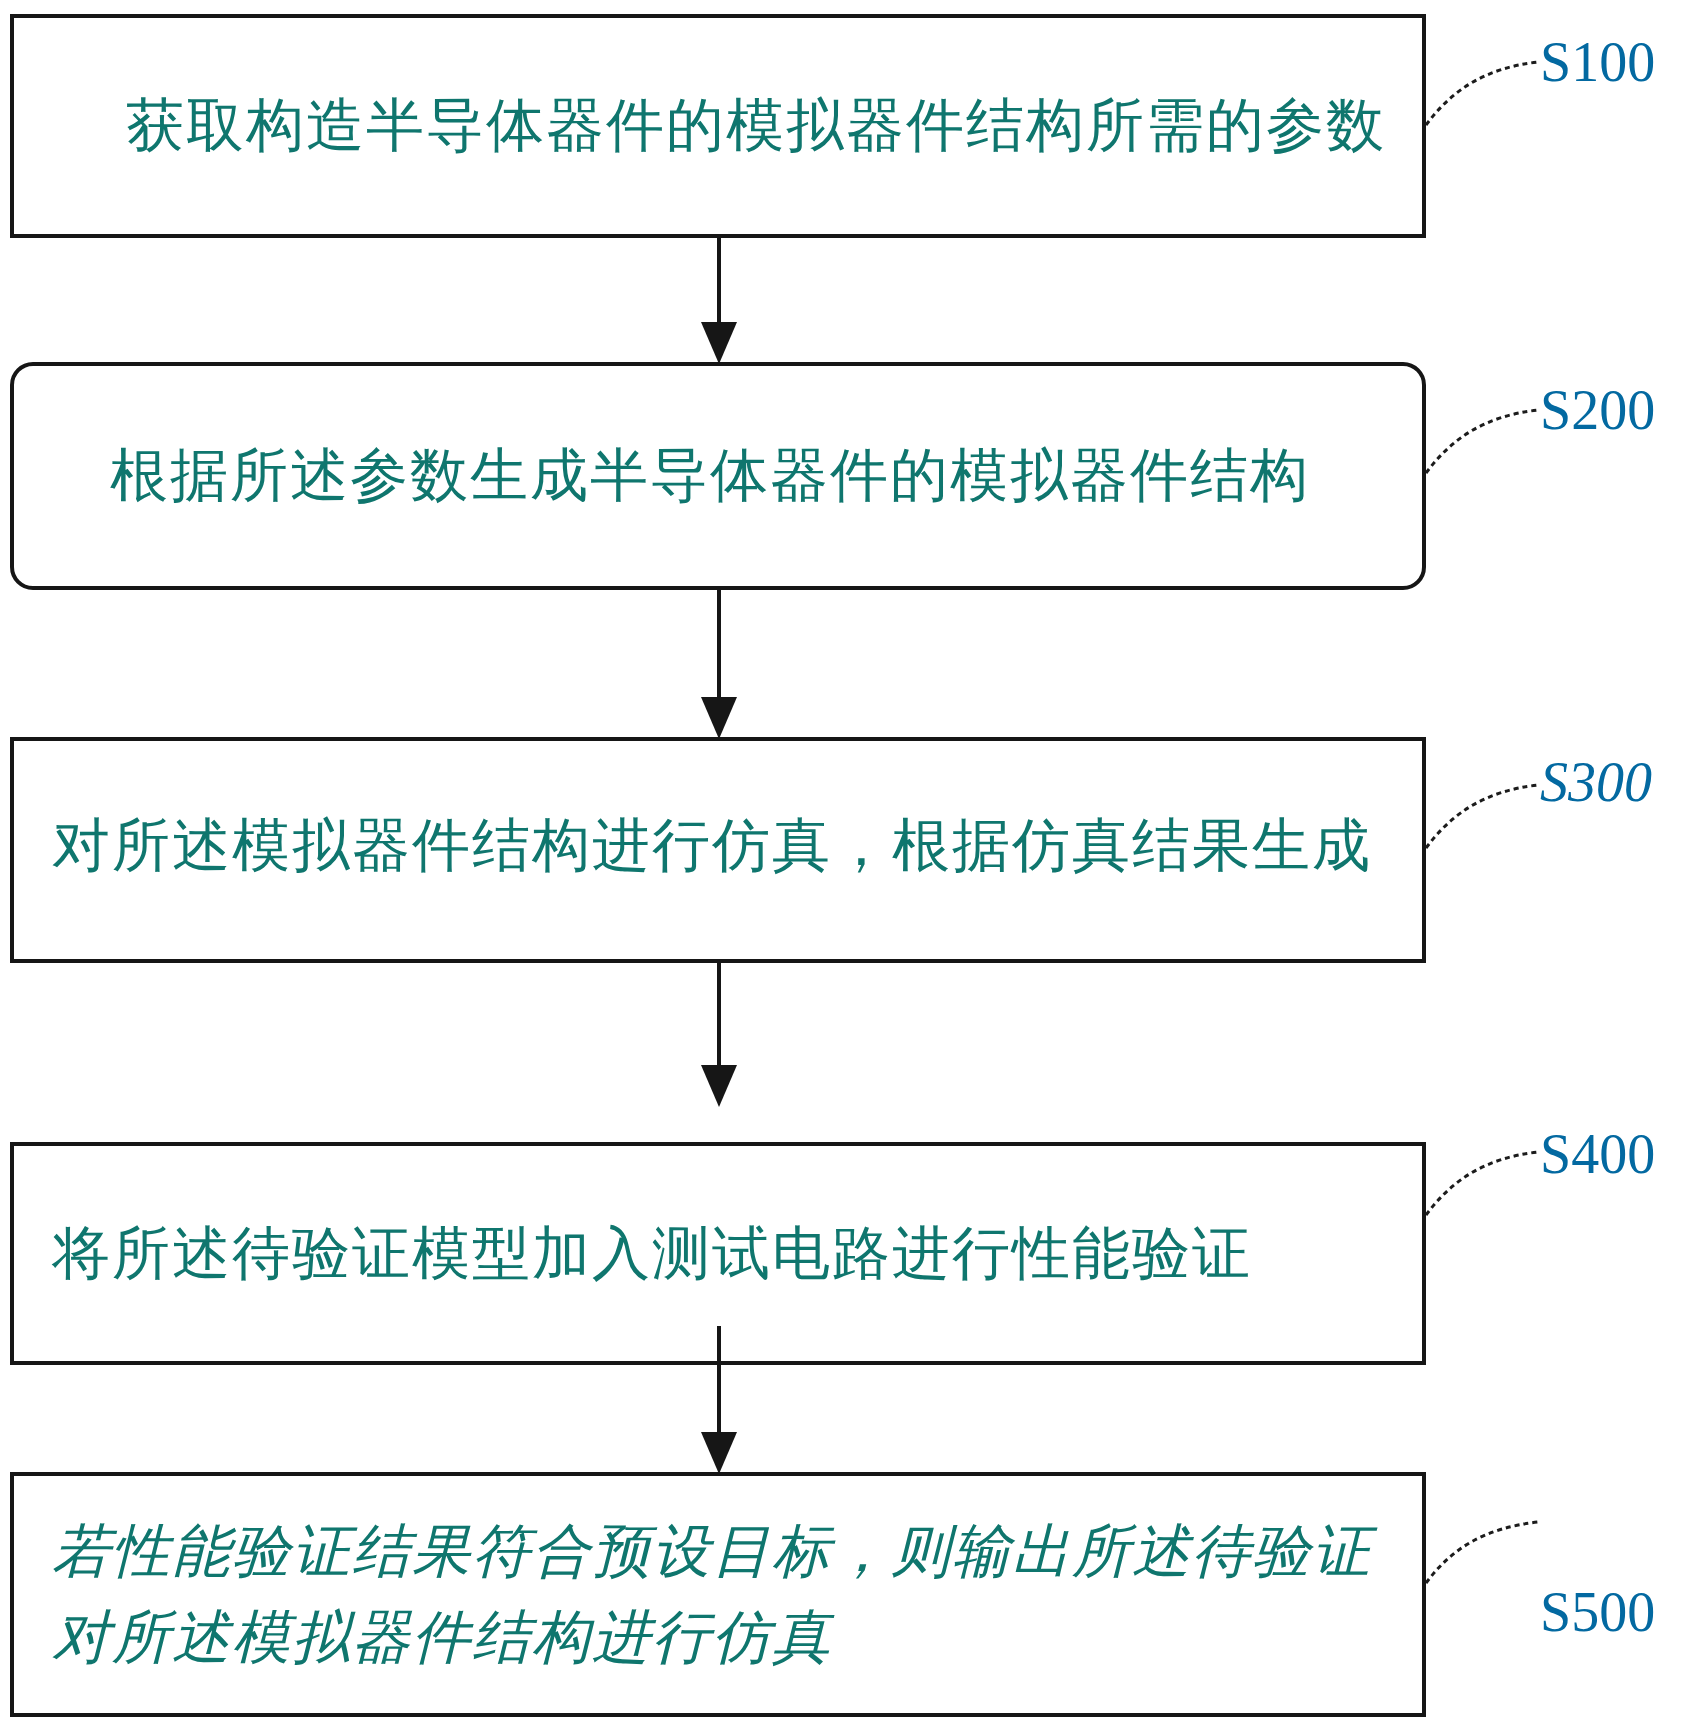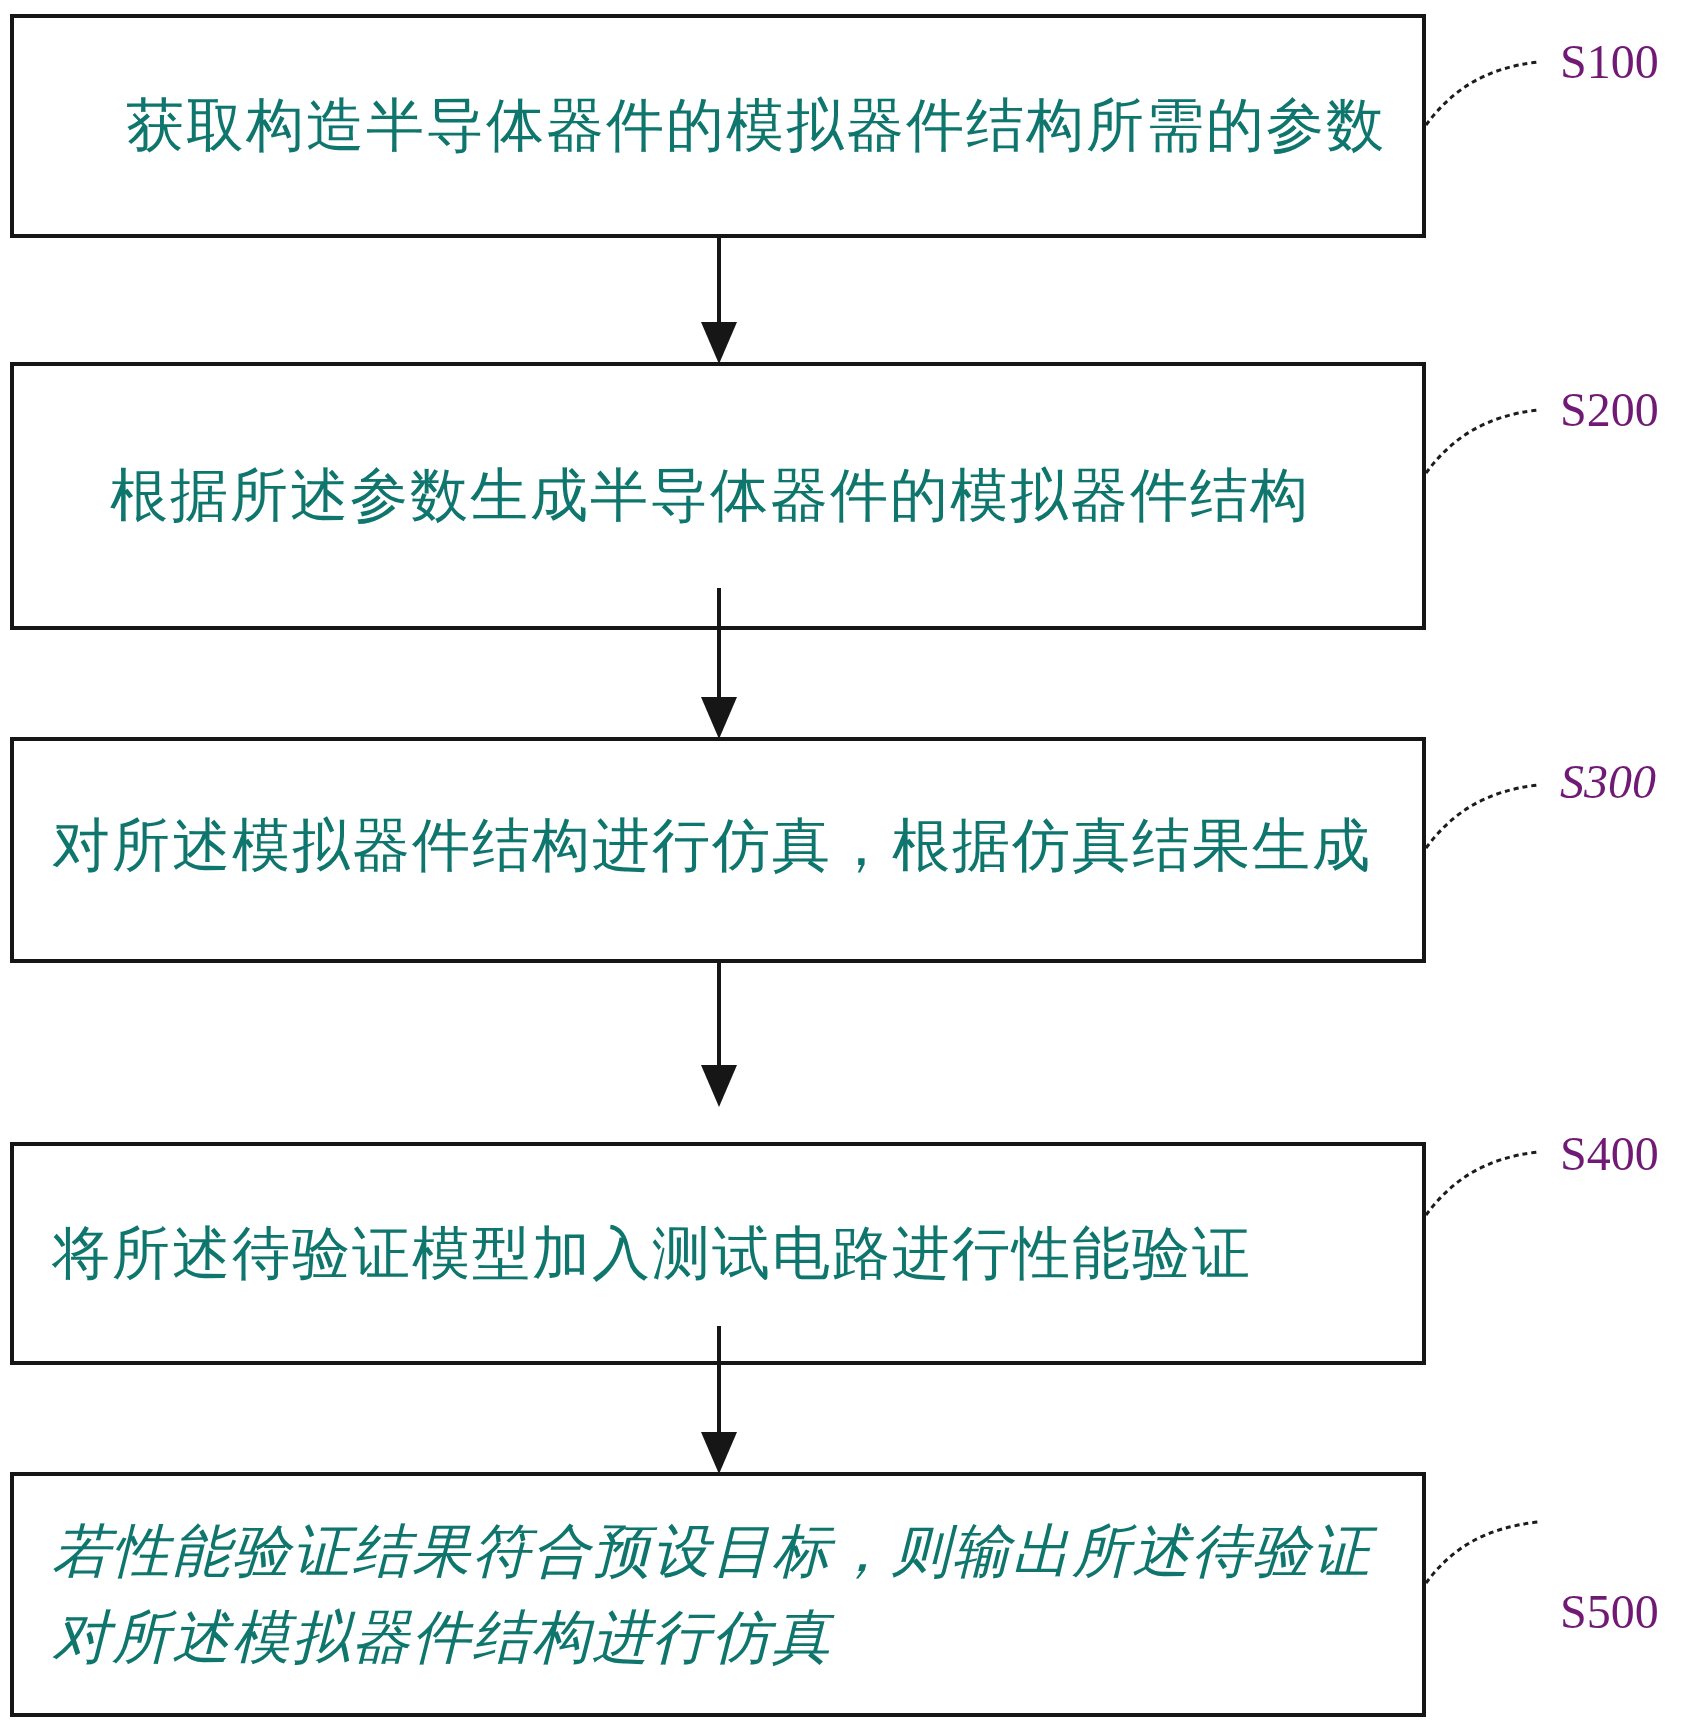--- a/index.html
+++ b/index.html
@@ -23,33 +23,32 @@
     justify-content: center;
   }
   .step-line {
     font-size: 58px;
     letter-spacing: 2px;
     line-height: 86px;
     color: #0f766e;
     white-space: nowrap;
   }
   .b1 { top: 14px;   height: 224px; padding-left: 112px; }
-  .b2 { top: 362px;  height: 268px; padding-left: 96px;  }
+  .b2 { top: 362px;  height: 228px; padding-left: 96px; border-radius: 23px;  }
   .b3 { top: 737px;  height: 226px; padding-left: 38px; font-family: Liberation Mono, monospace;  }
   .b4 { top: 1105px; height: 223px; padding-left: 38px; margin-top: 37px;  }
   .b5 { top: 1472px; height: 245px; padding-left: 38px; font-style: italic;  }
   .step-label {
     position: absolute;
     left: 1540px;
     font-family: "Liberation Serif", "DejaVu Serif", serif;
-    font-size: 48px;
+    font-size: 56px;
     line-height: 64px;
-    color: #701a75;
+    color: #0369a1;
     white-space: nowrap;
-    margin-left: 20px;
   }
   .l1 { top: 30px;   }
   .l2 { top: 378px;  }
   .l3 { top: 750px; font-style: italic;  }
   .l4 { top: 1122px; }
   .l5 { top: 1580px; }
   .overlay {
     position: absolute;
     left: 0; top: 0;
     width: 1683px;

